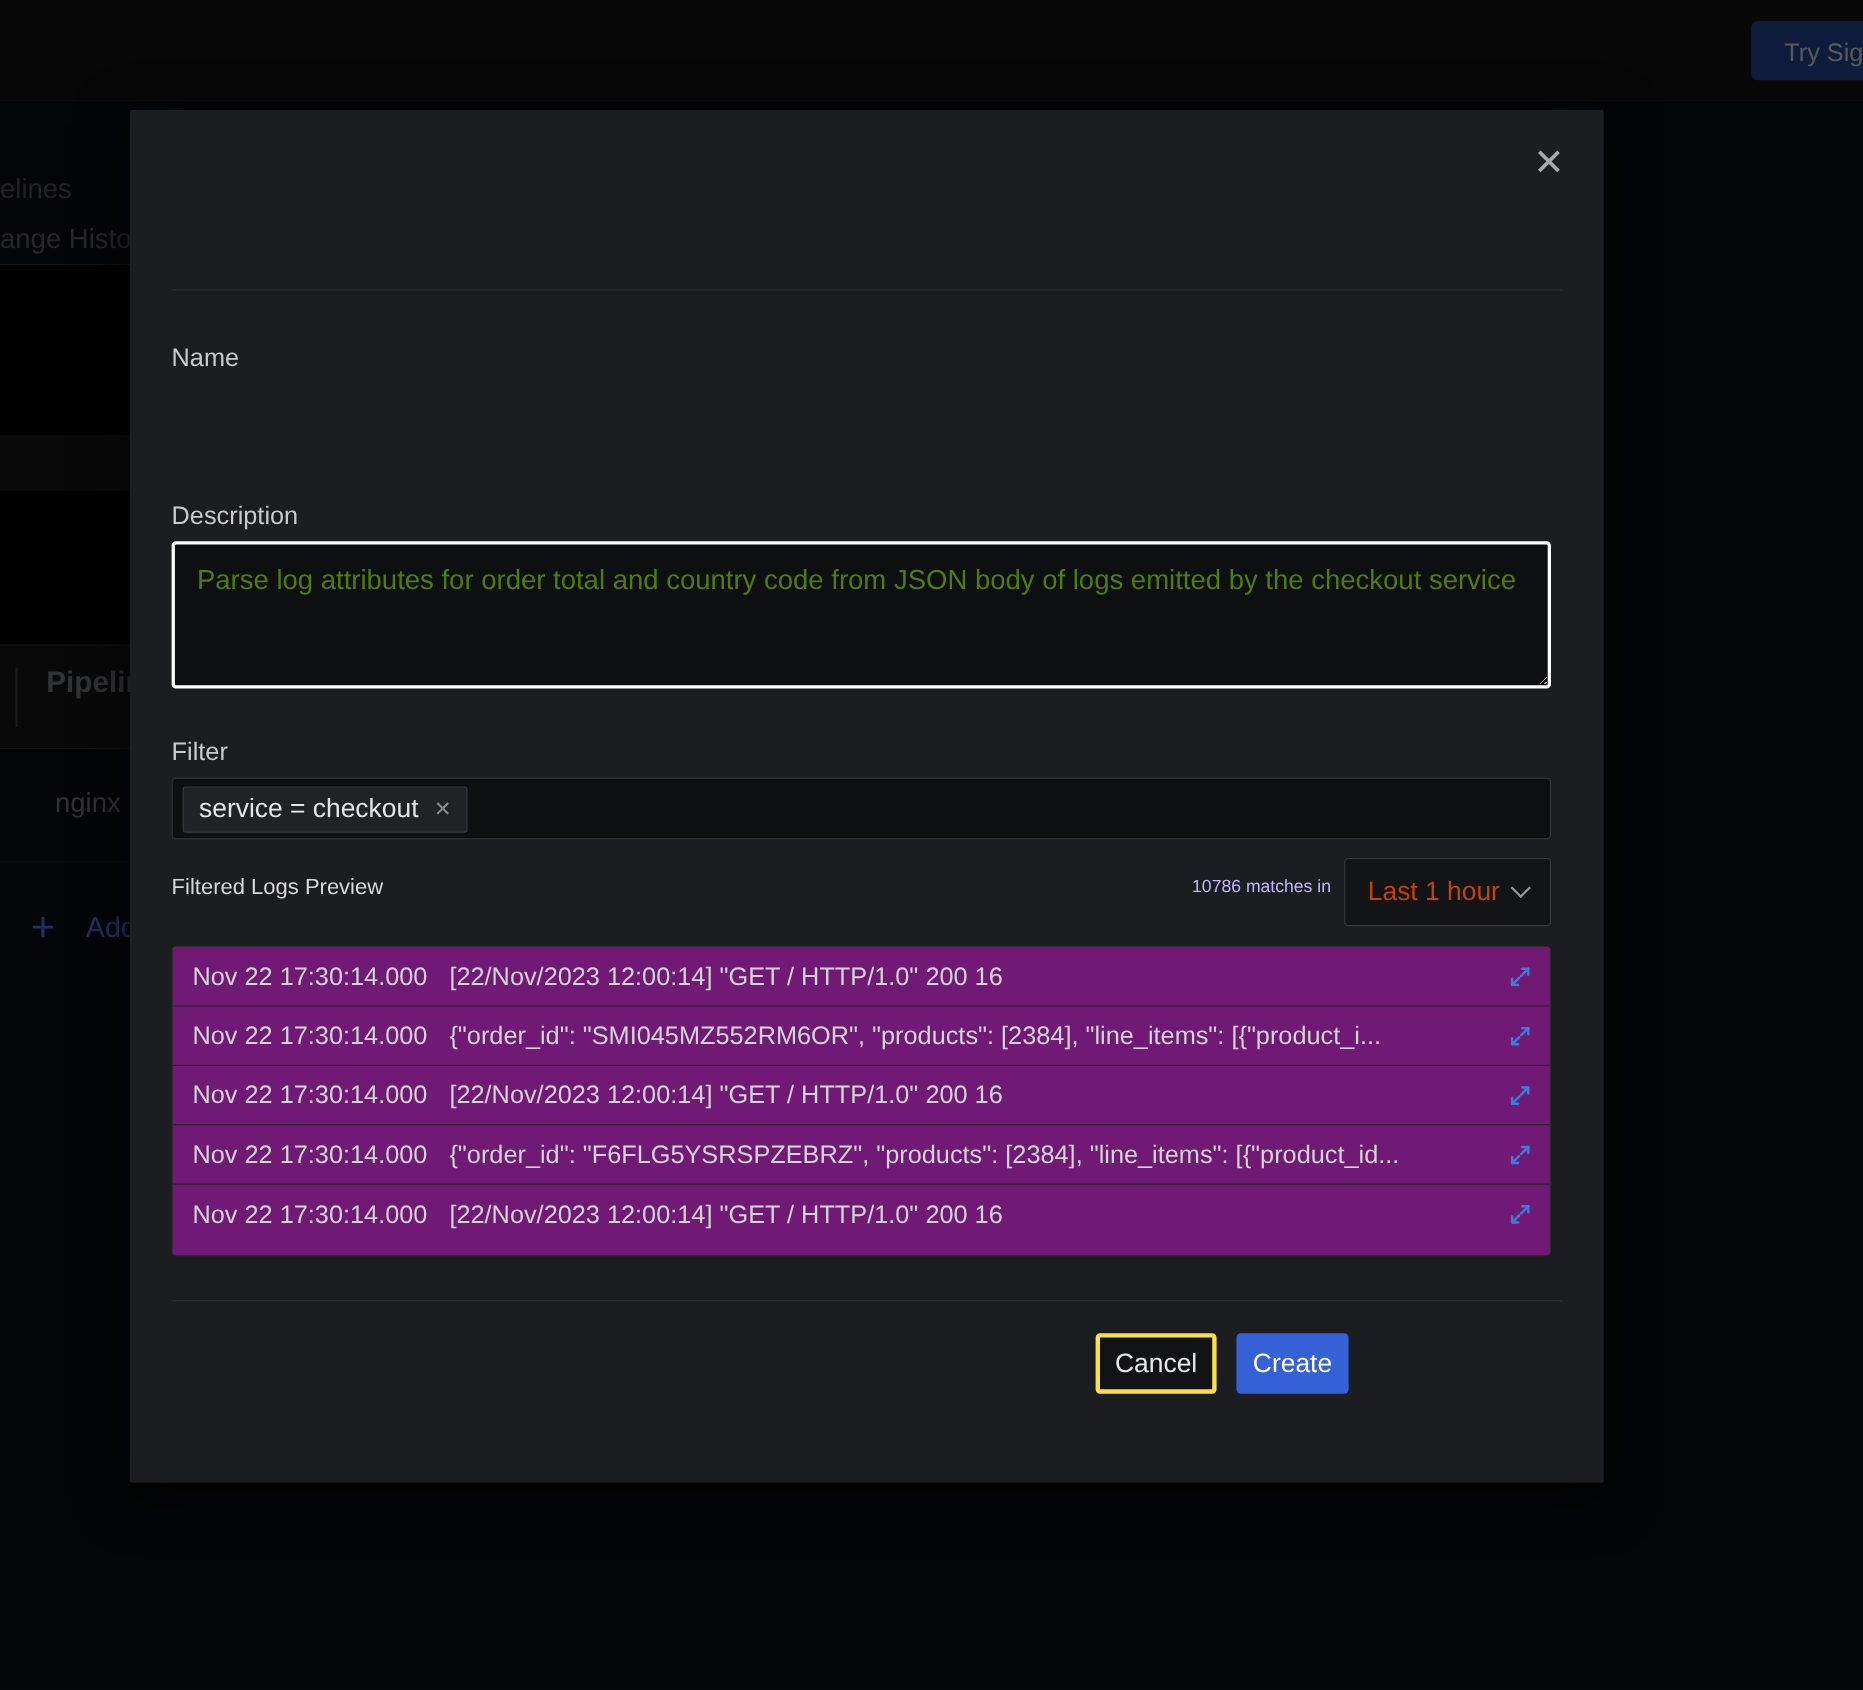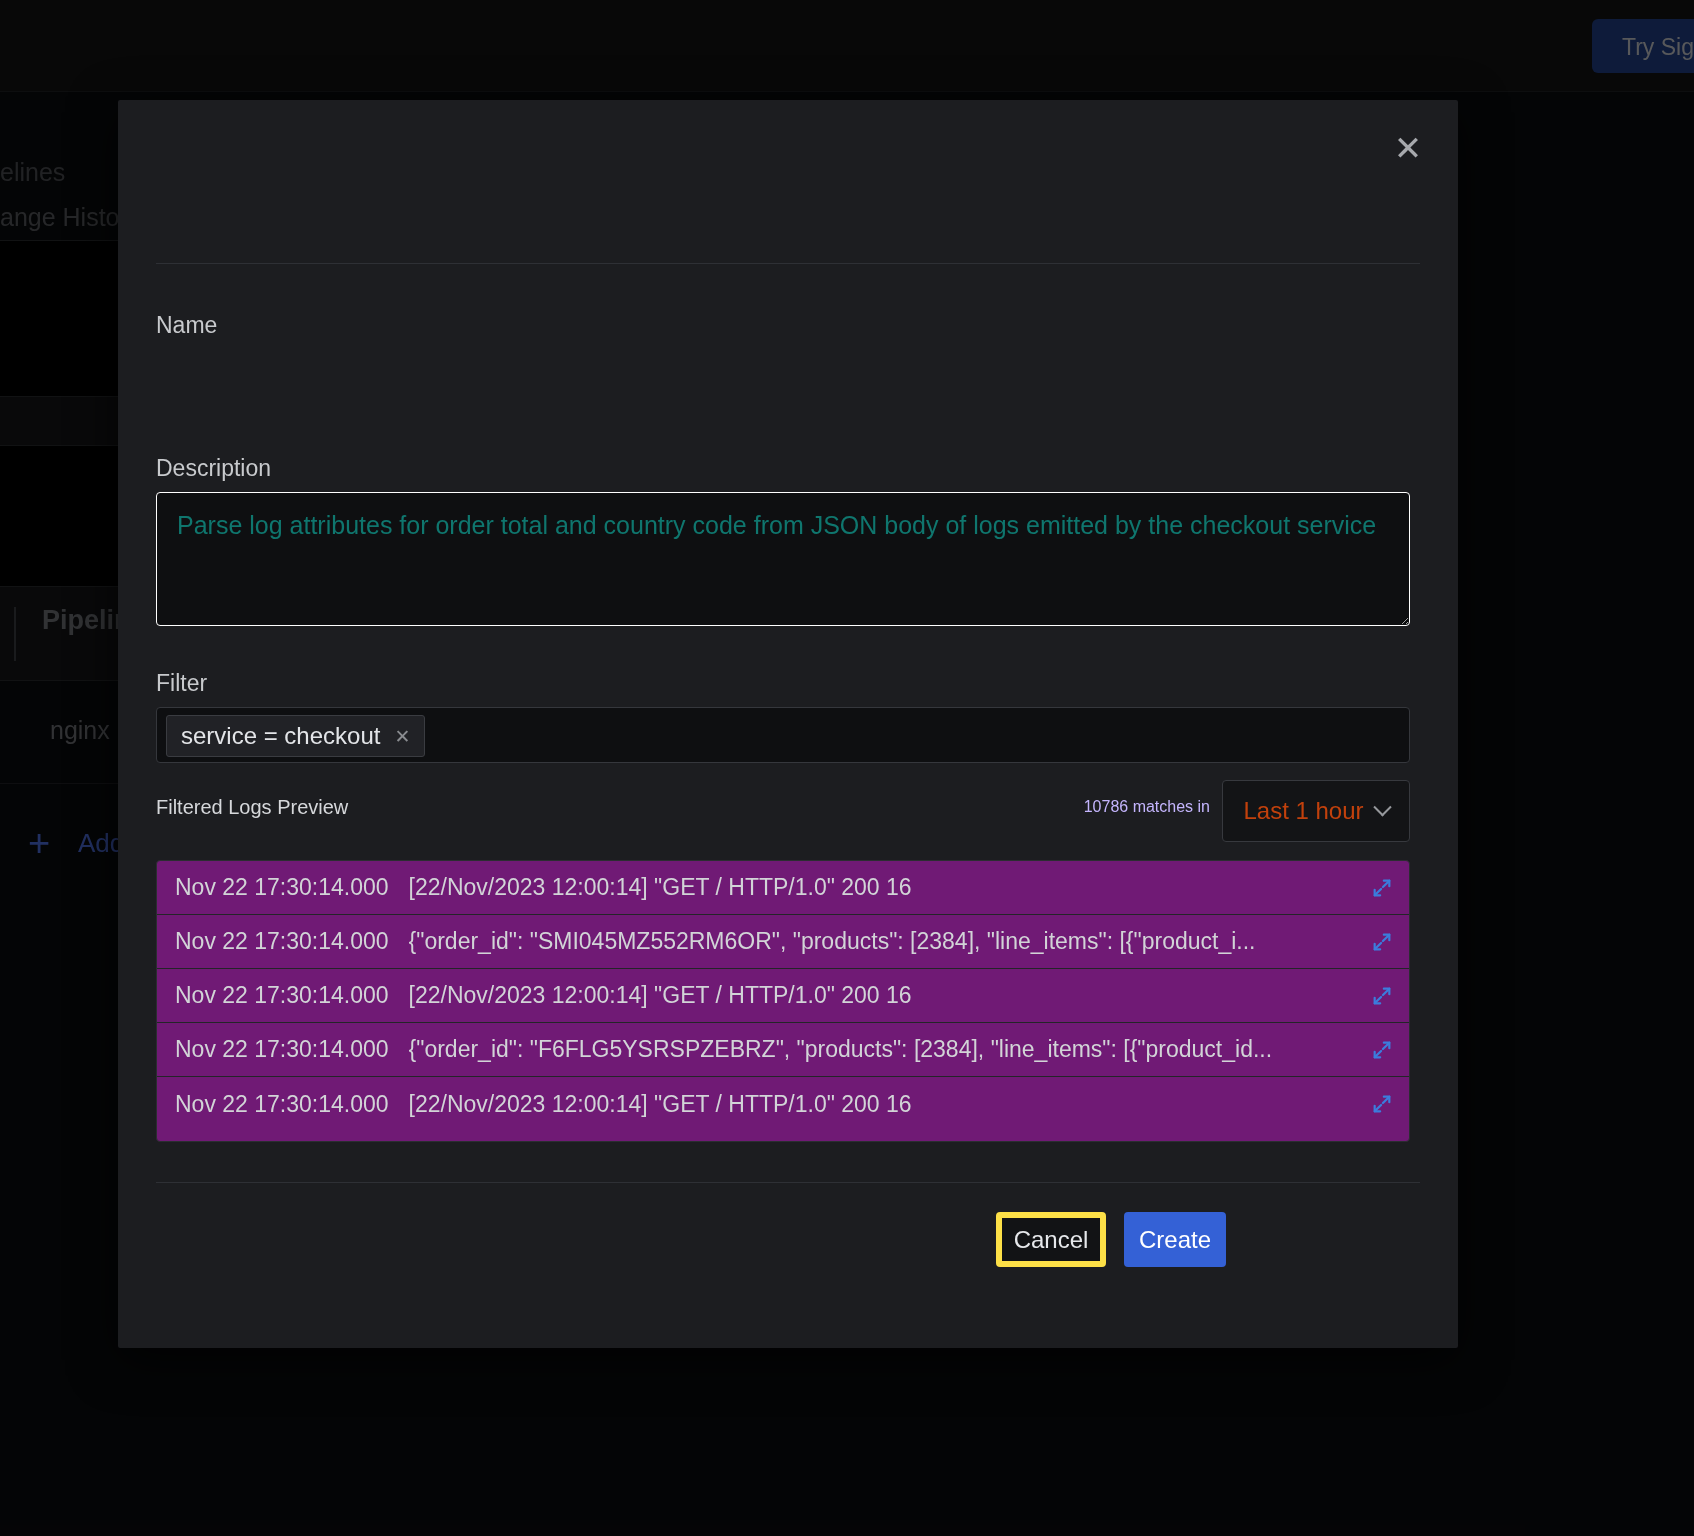--- a/index.html
+++ b/index.html
@@ -177,23 +177,23 @@
     padding: 0 20px;
     outline: none;
   }
   #description-input {
     position: absolute;
     left: 38px;
     top: 392px;
     width: 1254px;
     height: 134px;
     background: #0e0f11;
-    border: 1px solid #ffffff;
-    border-radius: 4px;
-    color: #0f766e;
+    border: 3px solid #ffffff;
+    border-radius: 4px;
+    color: #4d7c0f;
     font-size: 25px;
     font-family: "Liberation Sans", sans-serif;
     padding: 16px 20px;
     outline: none;
     resize: vertical;
     line-height: 1.3;
   }
   #filter-box {
     position: absolute;
     left: 38px;
@@ -333,21 +333,21 @@
     height: 1px;
     background: #2e3035;
   }
   #cancel-button {
     position: absolute;
     left: 878px;
     top: 1112px;
     width: 110px;
     height: 55px;
     background: #121315;
-    border: 6px solid #fde047;
+    border: 4px solid #fde047;
     border-radius: 4px;
     color: #e6e8eb;
     font-size: 24px;
     font-family: "Liberation Sans", sans-serif;
     cursor: pointer;
   }
   #create-button {
     position: absolute;
     left: 1006px;
     top: 1112px;

